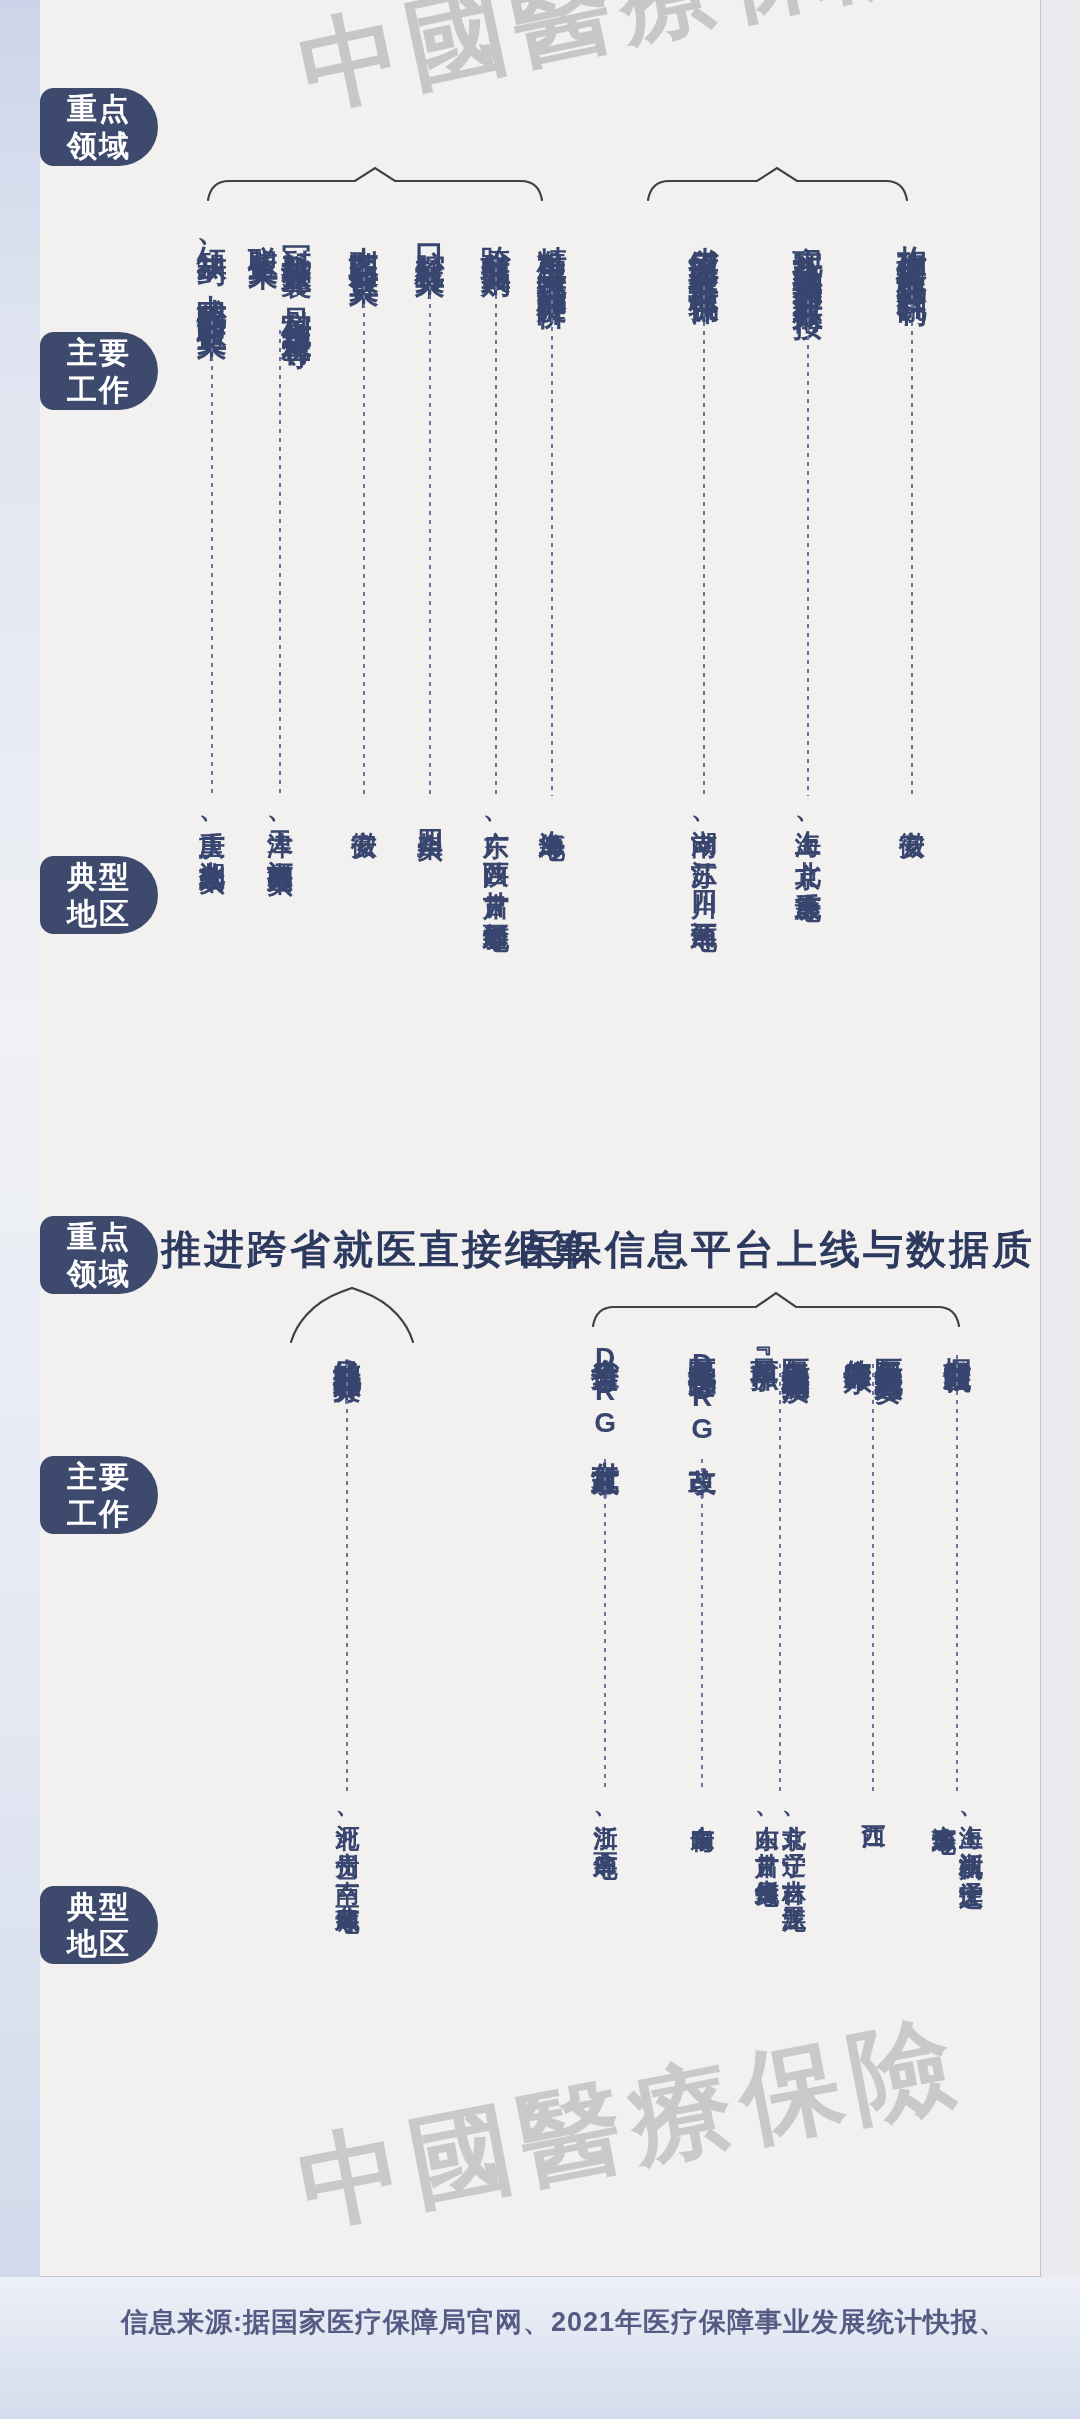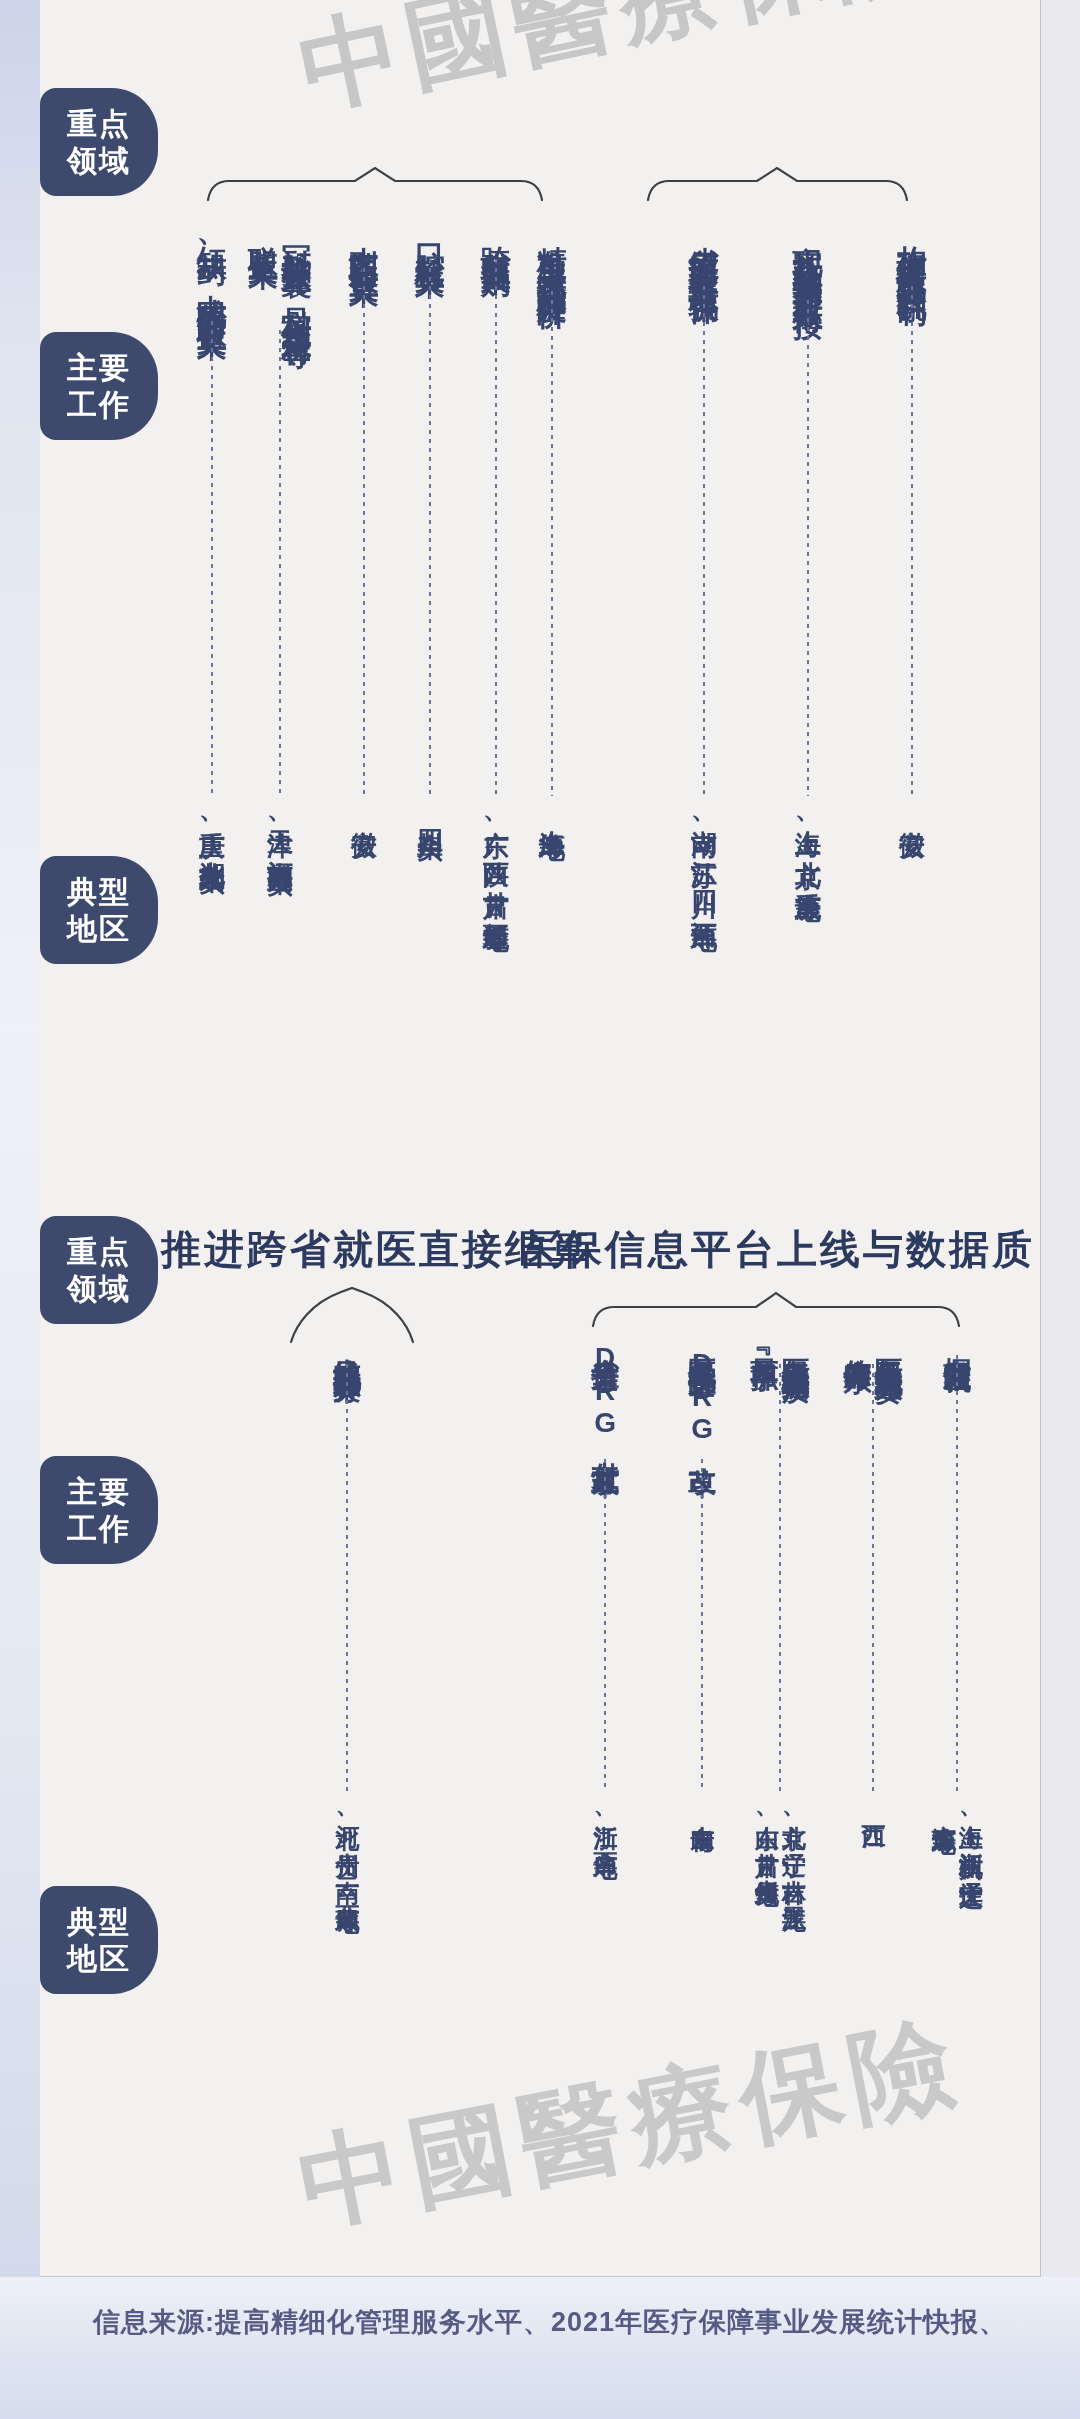--- a/index.html
+++ b/index.html
@@ -13,21 +13,21 @@
   .strip-right{position:absolute;left:1041px;top:0;width:39px;height:2277px;background:#e9e9ee;z-index:0;}
   .bottom-band{position:absolute;left:0;top:2277px;width:1080px;height:142px;z-index:0;
     background:linear-gradient(180deg,#edf0f7 0%,#dde3f0 60%,#d5ddee 100%);}
   
   .watermark{position:absolute;font-family:"DejaVu Serif","Liberation Serif",serif;font-weight:700;
     color:#8f8f92;white-space:nowrap;z-index:1;pointer-events:none;}
   .wm-top{left:295px;top:-62px;font-size:100px;letter-spacing:8px;opacity:.42;transform:rotate(-12deg);}
   .wm-bottom{left:295px;top:2056px;font-size:102px;letter-spacing:10px;opacity:.4;transform:rotate(-11deg);}
   
   #overlay{position:absolute;left:0;top:0;width:100%;height:100%;z-index:2;}
-  .badge{position:absolute;left:40px;width:118px;height:108px;background:#3e4a6d;
+  .badge{position:absolute;left:40px;width:118px;height:78px;background:#3e4a6d;
     border-radius:16px 46px 46px 16px;color:#ffffff;display:flex;align-items:center;justify-content:center;
     font-size:30px;font-weight:700;line-height:1.25;text-align:center;white-space:pre-line;letter-spacing:2px;}
   .area-title{position:absolute;transform:translateX(-50%);font-size:40px;font-weight:700;
     color:#2c3a60;letter-spacing:3px;white-space:nowrap;}
   .bracket{position:absolute;}
   .bracket path{fill:none;stroke:#3f4147;stroke-width:2.2;stroke-linecap:round;}
   .vtext{writing-mode:vertical-rl;text-orientation:upright;white-space:pre-line;
     font-weight:700;color:#38466f;line-height:1.12;}
   .col-item{position:absolute;width:120px;display:flex;flex-direction:column;align-items:center;}
   .dash{width:2px;flex:1;margin:10px 0 14px;
@@ -190,16 +190,16 @@
           <div class="vtext work">探索信用就医</div>
           <div class="dash"></div>
           <div class="zone">
             <div class="vtext region">上海、浙江杭州、辽宁大连、
 广东珠海等地</div>
           </div>
         </div>
       </div>
 
     <div class="source">
-      <div>信息来源:提高精细化管理服务水平、2021年医疗保障事业发展统计快报、</div>
+      <div>信息来源:据国家医疗保障局官网、2021年医疗保障事业发展统计快报、</div>
     </div>
   </div>
 </div>
 
 </body></html>

